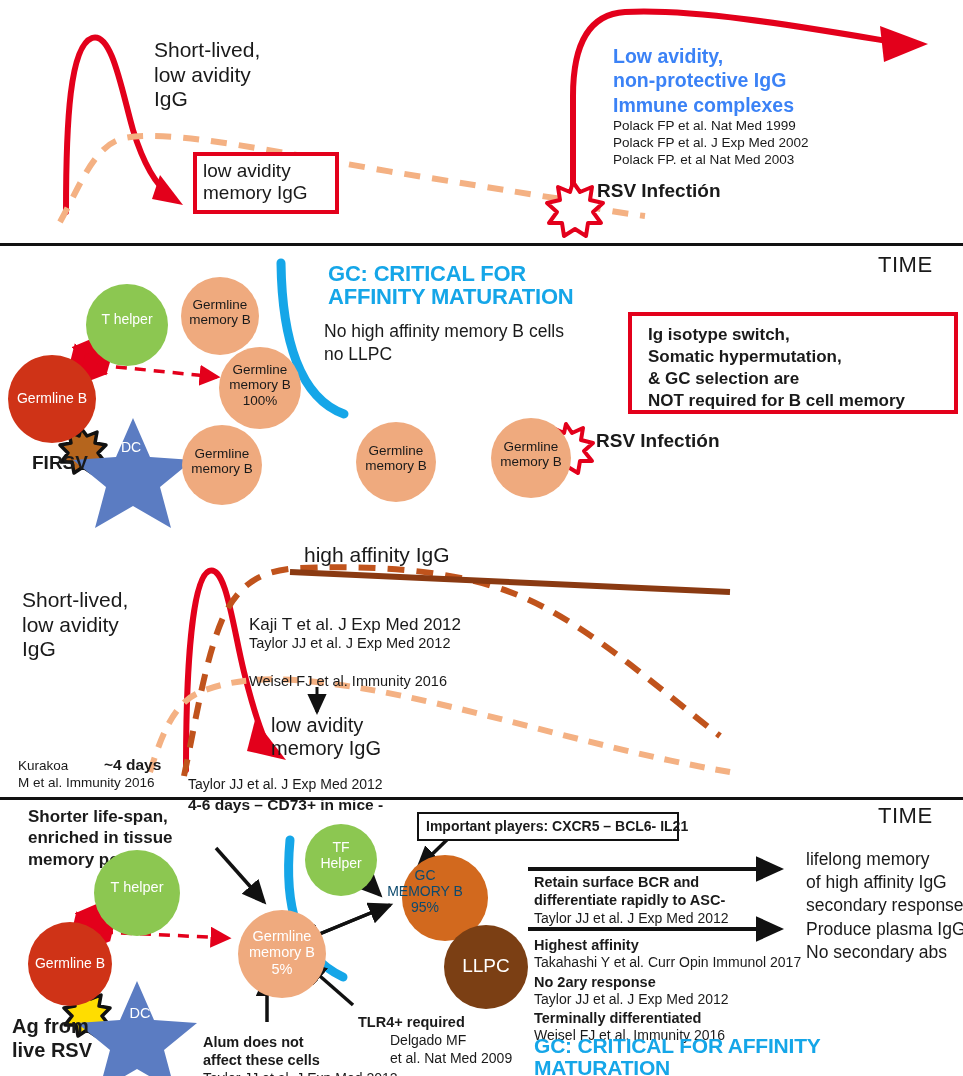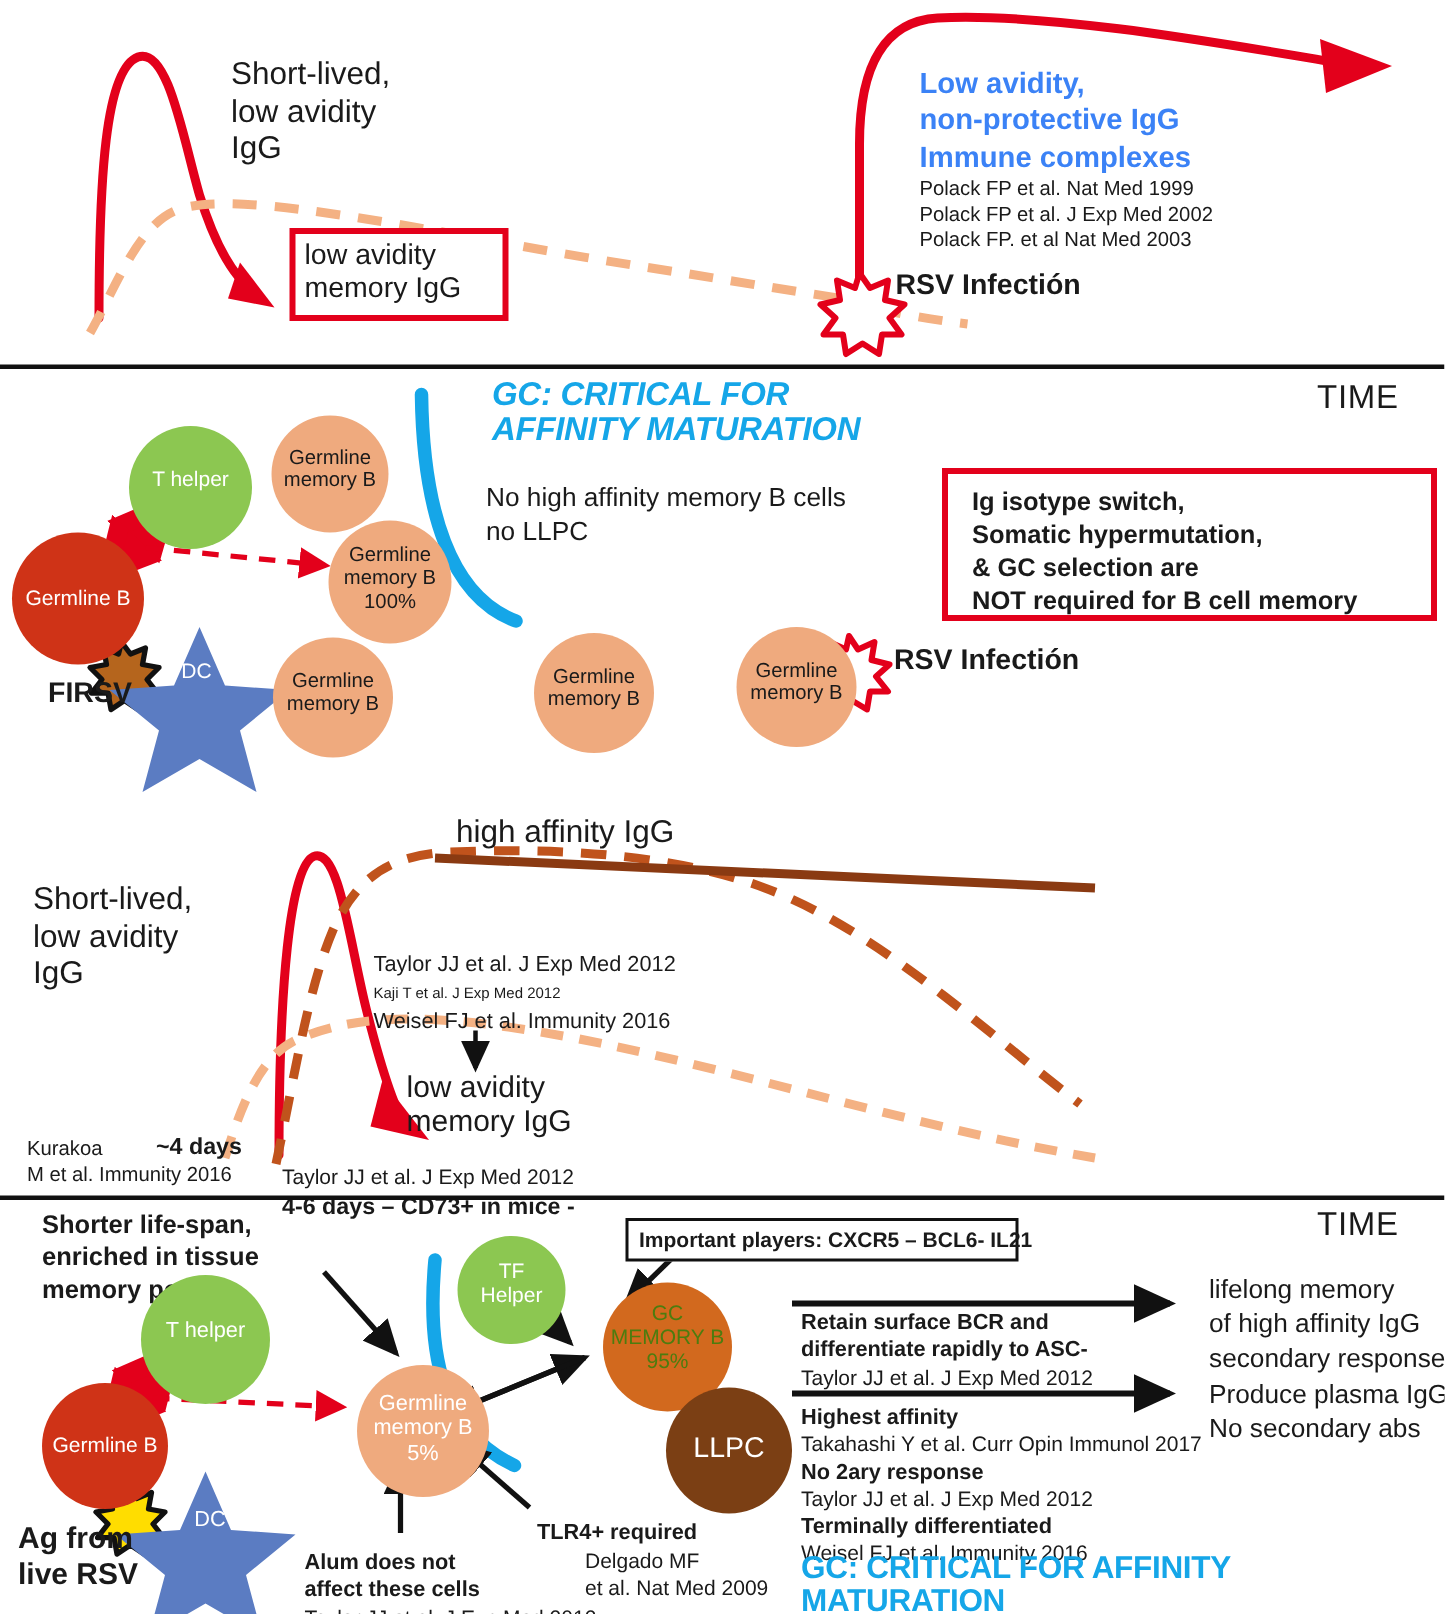--- a/index.html
+++ b/index.html
@@ -164,41 +164,41 @@
 memory B</div>
 
   <div style="position:absolute;left:491px;top:418px;width:80px;height:80px;border-radius:50%;background:#efaa7e;"></div>
   <div class="cellLabel" style="left:491px;top:439px;width:80px;font-size:13.5px;">Germline
 memory B</div>
 
   <div class="cellLabel" style="left:101px;top:440px;width:60px;color:#fff;font-size:14px;">DC</div>
 
   <div class="tx bold" style="left:32px;top:452px;font-size:19px;">FIRSV</div>
 
-  <div class="tx cyan-head" style="left:328px;top:251px;font-size:22px;line-height:1.06;font-style:italic;">GC: CRITICAL FOR
+  <div class="tx cyan-head" style="left:328px;top:262px;font-size:22px;line-height:1.06;">GC: CRITICAL FOR
 AFFINITY MATURATION</div>
   <div class="tx" style="left:324px;top:320px;font-size:17.5px;line-height:1.3;">No high affinity memory B cells
 no LLPC</div>
 
   <div class="redbox" style="left:628px;top:312px;width:330px;height:102px;"></div>
   <div class="tx bold" style="left:648px;top:324px;font-size:17px;line-height:1.29;">Ig isotype switch,
 Somatic hypermutation,
 &amp; GC selection are
 NOT required for B cell memory</div>
 
   <div class="tx bold" style="left:596px;top:430px;font-size:19px;">RSV Infectión</div>
 
   <div class="tx" style="left:304px;top:543px;font-size:21px;">high affinity IgG</div>
 
   <div class="tx" style="left:22px;top:588px;font-size:21px;">Short-lived,
 low avidity
 IgG</div>
 
   <div class="tx cite" style="left:249px;top:634px;font-size:14.5px;">Taylor JJ et al. J Exp Med 2012</div>
-  <div class="tx cite" style="left:249px;top:657px;font-size:10px;">Kaji T et al. J Exp Med 2012</div>
+  <div class="tx cite" style="left:249px;top:614px;font-size:17px;">Kaji T et al. J Exp Med 2012</div>
   <div class="tx cite" style="left:249px;top:672px;font-size:14.5px;">Weisel FJ et al. Immunity 2016</div>
 
   <div class="tx" style="left:271px;top:714px;font-size:20px;">low avidity
 memory IgG</div>
 
   <div class="tx cite" style="left:18px;top:757px;font-size:13.5px;">Kurakoa
 M et al. Immunity 2016</div>
 
   <div class="tx bold" style="left:104px;top:756px;font-size:15.5px;">~4 days</div>
 
@@ -223,21 +223,21 @@
   <div style="position:absolute;left:238px;top:910px;width:88px;height:88px;border-radius:50%;background:#efaa7e;"></div>
   <div class="cellLabel" style="left:238px;top:928px;width:88px;color:#fff;font-size:14.5px;">Germline
 memory B
 5%</div>
 
   <div style="position:absolute;left:305px;top:824px;width:72px;height:72px;border-radius:50%;background:#8cc751;"></div>
   <div class="cellLabel" style="left:305px;top:840px;width:72px;color:#fff;font-size:14px;">TF
 Helper</div>
 
   <div style="position:absolute;left:402px;top:855px;width:86px;height:86px;border-radius:50%;background:#d2691e;"></div>
-  <div class="cellLabel" style="left:402px;top:868px;width:86px;color:#4d7c0f;font-size:14px;">GC
+  <div class="cellLabel" style="left:382px;top:868px;width:86px;color:#0c4a6e;font-size:14px;">GC
 MEMORY B
 95%</div>
 
   <div style="position:absolute;left:444px;top:925px;width:84px;height:84px;border-radius:50%;background:#7b3f14;"></div>
   <div class="cellLabel" style="left:444px;top:955px;width:84px;color:#fff;font-size:19px;">LLPC</div>
 
   <div class="cellLabel" style="left:110px;top:1005px;width:60px;color:#fff;font-size:14.5px;">DC</div>
 
   <div class="tx bold" style="left:12px;top:1014px;font-size:20px;line-height:1.2;">Ag from
 live RSV</div>

